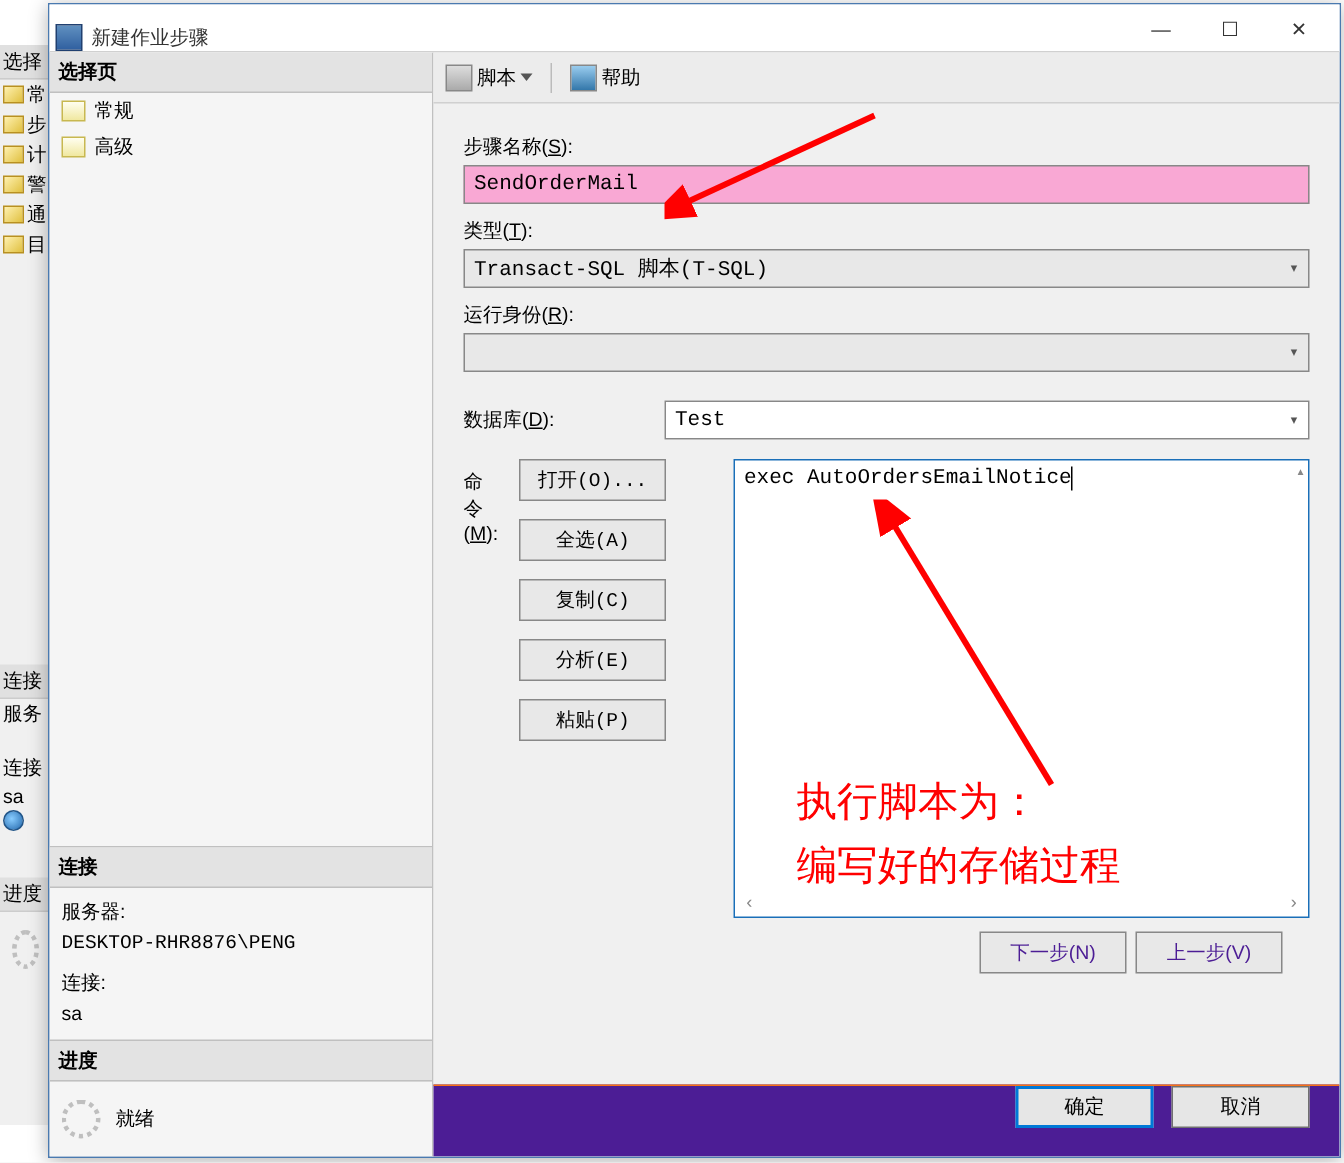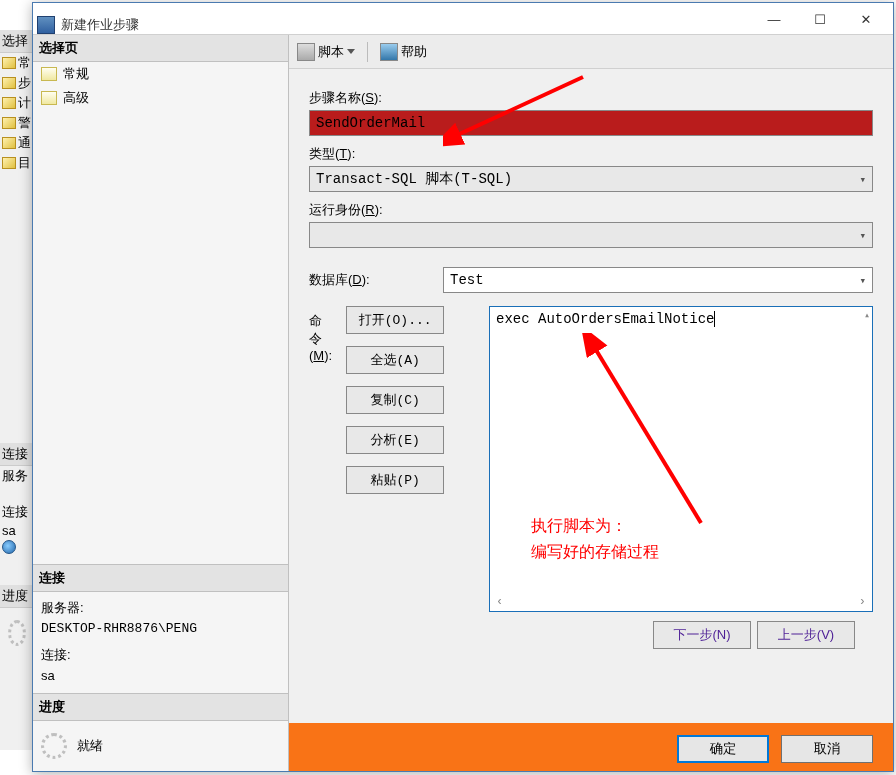--- a/index.html
+++ b/index.html
@@ -164,21 +164,21 @@
       display: flex;
       flex-direction: column;
       gap: 3px;
     }
     .field-label { margin-top: 6px; }
     .field-label .accel { text-decoration: underline; }
     .text-input, .combo {
       width: 100%;
       height: 26px;
       border: 1px solid #888;
-      background: #b91c1c;
+      background: #f9a8d4;
       padding: 2px 6px;
       font-family: "Courier New", monospace;
       font-size: 14px;
     }
     .combo {
       display:flex; align-items:center; justify-content:space-between;
       background:#e8e8e8;
       font-family: "Courier New", monospace;
       cursor: pointer;
     }
@@ -231,27 +231,27 @@
     
     .nav-btns {
       display:flex; justify-content:flex-end; gap:6px;
       padding: 6px 18px 0 0;
     }
     .nav-btns .btn { font-family: "Microsoft YaHei", sans-serif; }
     .btn.disabled { color:#4c1d95; }
     
     .dialog-footer {
       height: 48px;
-      border-top: 3px solid #f97316;
+      border-top: 1px solid #f97316;
       display:flex;
       justify-content:flex-end;
-      align-items:center;
+      align-items:flex-start;
       gap: 12px;
       padding: 0 20px;
-      background:#f97316;
+      background:#4c1d95;
     }
     .footer-btn {
       width: 92px; height: 28px;
       background:#e6e6e6;
       border:1px solid #707070;
       cursor:pointer;
     }
     .footer-btn.primary { border:2px solid #0078d7; }
     
     
@@ -262,21 +262,21 @@
     }
     .anno-arrow2 {
       position:absolute;
       left: 548px; top: 330px;
       pointer-events:none;
     }
     .anno-text {
       position:absolute;
       left: 498px; top: 510px;
       color: #ff0000;
-      font-size: 16px;
+      font-size: 27px;
       line-height: 1.6;
       pointer-events:none;
       font-family: "Microsoft YaHei", sans-serif;
     }
   </style>
 </head>
 <body>
 
 <div class="backdrop">
   <div class="backdrop-header">选择</div>

